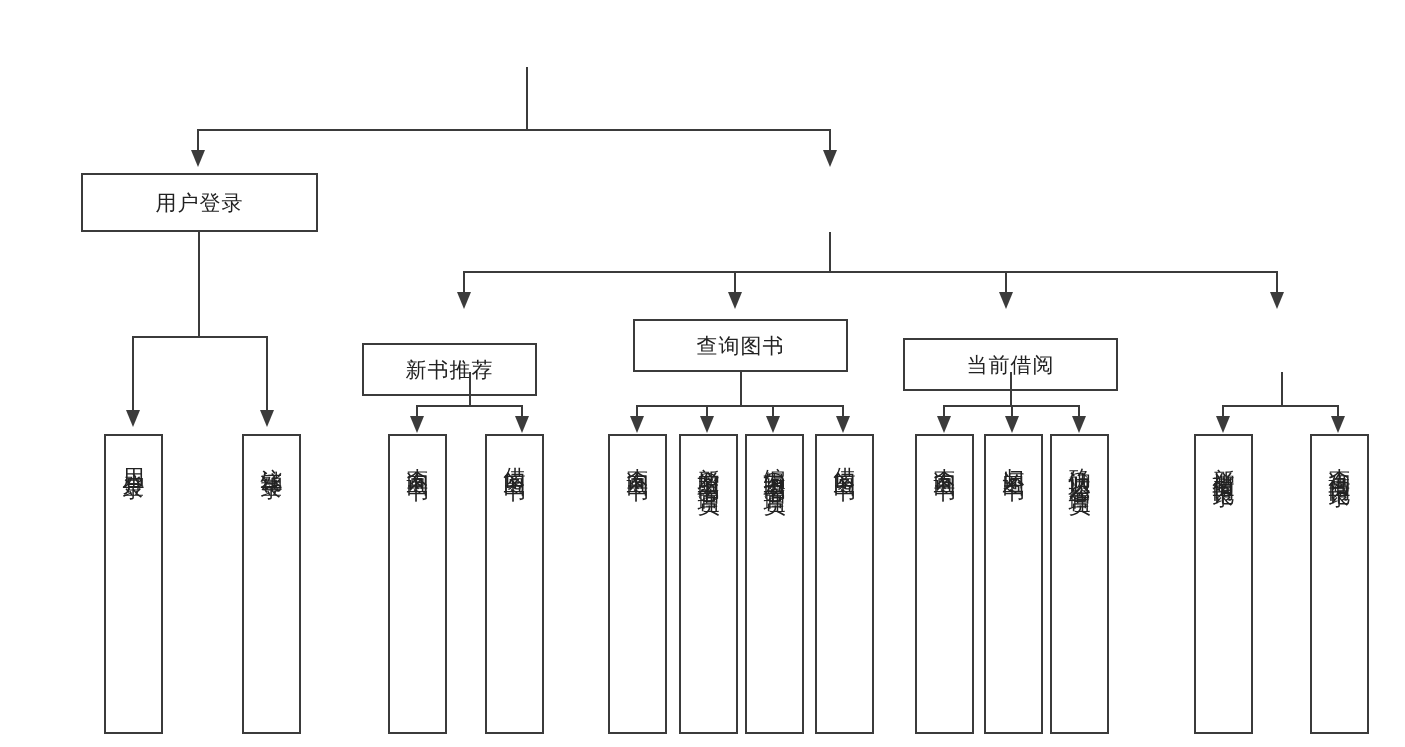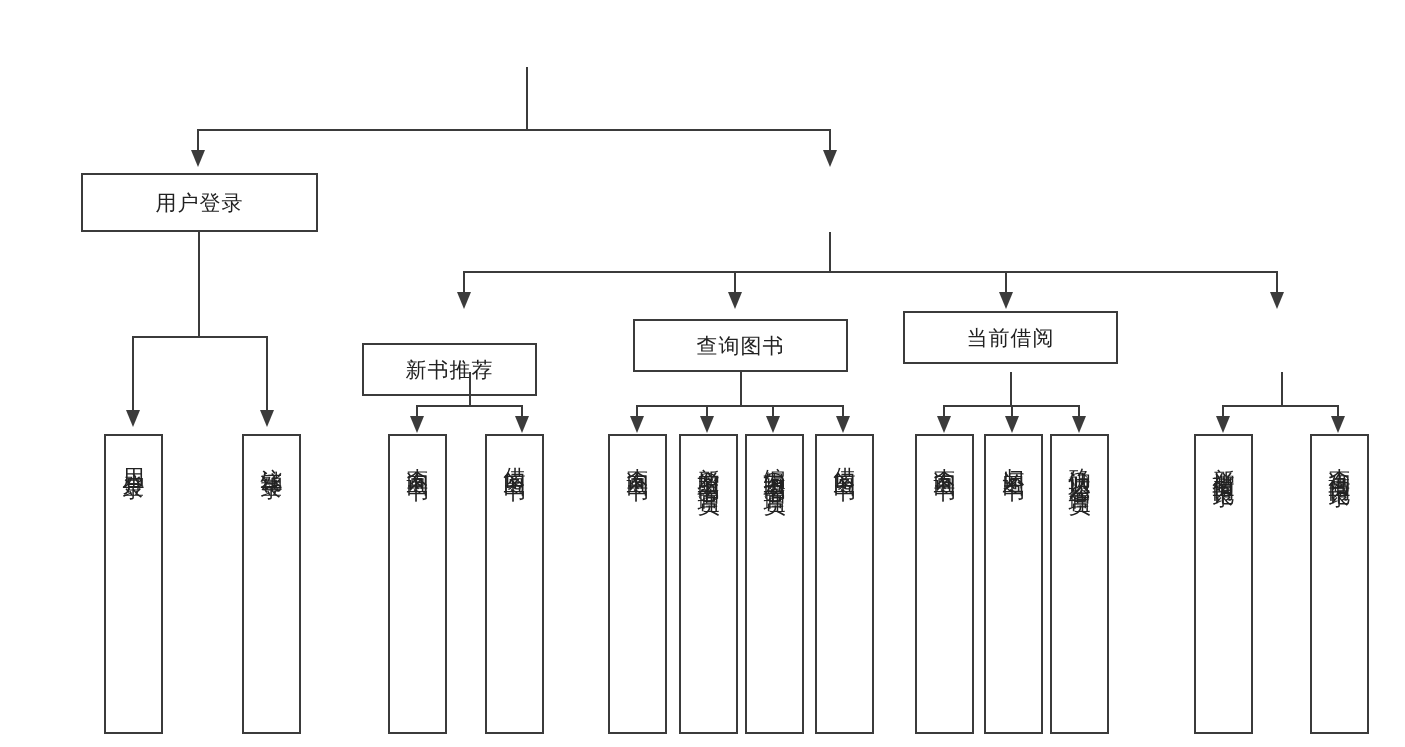--- a/index.html
+++ b/index.html
@@ -111,21 +111,21 @@
 
   <div class="seg vseg" style="left:1276px;top:271px;width:2px;height:23px;"></div>
   <div class="arrow" style="left:1270px;top:292px;"></div>
 
   <div class="node h-node" style="left:362px;top:319px;width:175px;height:53px;margin-top:24px;">
     <span class="lbl">新书推荐</span>
   </div>
   <div class="node h-node" style="left:633px;top:319px;width:215px;height:53px;">
     <span class="lbl">查询图书</span>
   </div>
-  <div class="node h-node" style="left:903px;top:311px;width:215px;height:53px;">
+  <div class="node h-node" style="left:903px;top:338px;width:215px;height:53px;">
     <span class="lbl">当前借阅</span>
   </div>
 
   <div class="seg vseg" style="left:469px;top:372px;width:2px;height:34px;"></div>
   <div class="seg hseg" style="left:416px;top:405px;width:107px;height:2px;"></div>
   <div class="seg vseg" style="left:416px;top:405px;width:2px;height:13px;"></div>
   <div class="arrow" style="left:410px;top:416px;"></div>
   <div class="seg vseg" style="left:521px;top:405px;width:2px;height:13px;"></div>
   <div class="arrow" style="left:515px;top:416px;"></div>
 

